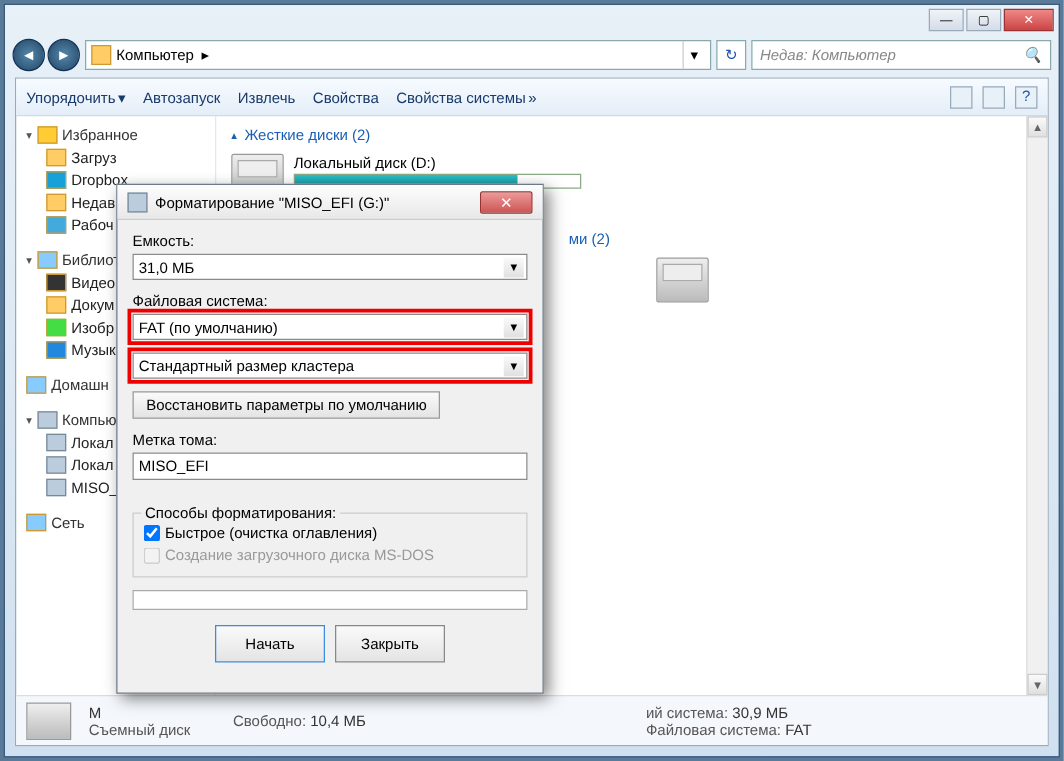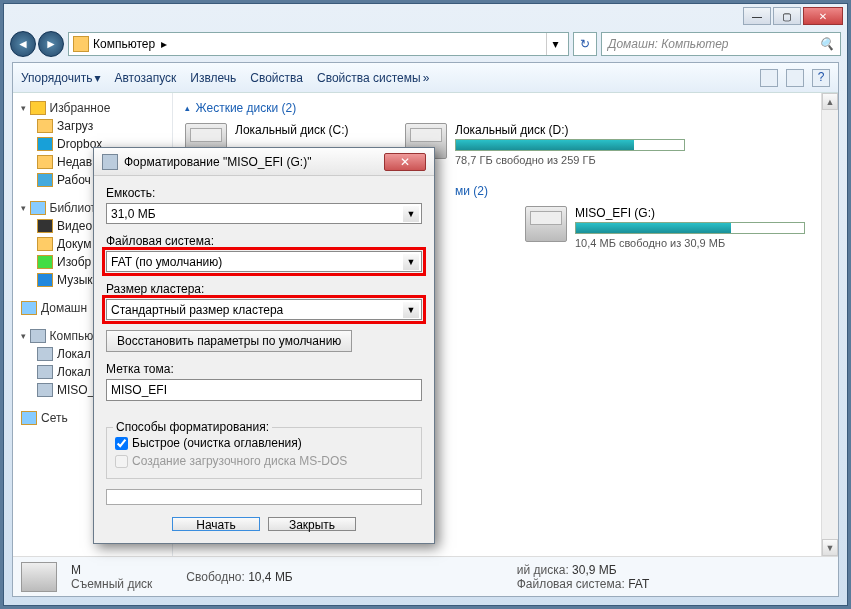--- a/index.html
+++ b/index.html
@@ -57,34 +57,34 @@
 .status-col { display:flex; flex-direction:column; font-size:11px; color:#555;}
 .status-col .v { color:#333;}
 .scrollbar-v { position:absolute; right:0; top:30px; bottom:40px; width:17px; background:#f0f0f0; border-left:1px solid #ddd;}
 .sb-btn { height:17px; background:linear-gradient(#fafafa,#e0e0e0); border:1px solid #ccc; display:flex;align-items:center;justify-content:center;font-size:9px;color:#666;}
 
 
 .dialog { position: absolute; left: 93px; top: 147px; width: 342px; background: #f0f0f0; border: 1px solid #6a7a8a; box-shadow: 4px 4px 12px rgba(0,0,0,0.5); z-index: 100;}
 .dlg-title { height: 28px; background: linear-gradient(#fdfdfd,#e8e8e8); border-bottom:1px solid #ccc; display:flex; align-items:center; padding:0 8px;}
 .dlg-title .icon { width:16px; height:16px; background:#bcd; border:1px solid #789; margin-right:6px;}
 .dlg-close { margin-left:auto; width:42px; height:18px; background:linear-gradient(#e99,#c55); border:1px solid #933; border-radius:2px; color:#fff; display:flex; align-items:center; justify-content:center;}
-.dlg-body { padding: 10px 12px 12px; }
+.dlg-body { padding: 10px 12px 24px; }
 .dlg-label { margin-bottom: 3px; }
 .dlg-combo { width: 100%; height: 21px; background:#fff; border:1px solid #8a8a8a; display:flex; align-items:center; padding:0 4px; margin-bottom:10px; position:relative;text-align:right;}
 .dlg-combo .dd { position:absolute; right:2px; width:16px; height:16px; display:flex;align-items:center;justify-content:center; background:linear-gradient(#fafafa,#e0e0e0);font-size:9px;}
 .dlg-input { width: 100%; height: 22px; background:#fff; border:1px solid #8a8a8a; padding:0 4px; margin-bottom:26px;}
 .dlg-btn-sm { padding: 3px 10px; background:linear-gradient(#fafafa,#e4e4e4); border:1px solid #999; margin-bottom:10px;}
 .dlg-group { border:1px solid #ccc; padding: 8px 8px 6px; margin-bottom:10px; position:relative;}
 .dlg-group-lbl { position:absolute; top:-8px; left:6px; background:#f0f0f0; padding:0 3px;}
 .dlg-chk { display:flex; align-items:center; gap:4px; margin-bottom:4px;}
 .dlg-chk input { width:13px; height:13px;}
 .dlg-chk.dis { color:#999;}
 .dlg-progress { height:16px; border:1px solid #aaa; background:#fff; margin-bottom:12px;}
 .dlg-btnrow { display:flex; justify-content:center; gap:8px;}
-.dlg-btn { width:88px; height:14px; background:linear-gradient(#fafafa,#e4e4e4); border:1px solid #888; }
+.dlg-btn { width:88px; height:30px; background:linear-gradient(#fafafa,#e4e4e4); border:1px solid #888; }
 
 .hl-red { outline: 3px solid #e00; outline-offset: 1px; }
 </style>
 </head>
 <body>
 
 <div class="outer-frame">
 
   <div class="titlebar">
     <div class="tb-btn">—</div>
@@ -98,21 +98,21 @@
       <div class="nav-circle">►</div>
     </div>
     <div class="addr-field">
       <div class="addr-icon"></div>
       <span class="addr-crumb">Компьютер</span>
       <span>▸</span>
       <div style="margin-left:auto" class="addr-drop">▾</div>
     </div>
     <div class="addr-refresh">↻</div>
     <div class="search-field">
-      <span>Домашн: Компьютер</span>
+      <span>Недав: Компьютер</span>
       <span style="margin-left:auto">🔍</span>
     </div>
   </div>
 
   <div class="content-wrap">
     <div class="toolbar">
       <div class="tb-item">
           <span>Упорядочить</span>
           <span> ▾</span>
         </div>
@@ -210,72 +210,59 @@
             </div>
         </div>
       </div>
 
       <div class="main-pane">
         <div class="section-hdr">
             <span class="tri">▴</span>
             <span>Жесткие диски (2)</span>
           </div>
         <div class="drives-row">
-          <div class="drive-card" style="width:180px">
-            <div class="drive-img"></div>
-            <div class="drive-info">
-                <div class="name">Локальный диск (C:)</div>
-              </div>
-          </div>
           <div class="drive-card">
             <div class="drive-img"></div>
             <div class="drive-info">
               <div class="name">Локальный диск (D:)</div>
               <div class="drive-bar">
                   <div class="fill" style="width:78%"></div>
                 </div>
               <div class="sub">78,7 ГБ свободно из 259 ГБ</div>
             </div>
           </div>
         </div>
         <div class="section-hdr" style="margin-left:270px">
             <span>ми (2)</span>
           </div>
         <div class="drives-row">
           <div style="width:300px"></div>
           <div class="drive-card">
             <div class="drive-img"></div>
-            <div class="drive-info">
-              <div class="name">MISO_EFI (G:)</div>
-              <div class="drive-bar">
-                  <div class="fill" style="width:68%"></div>
-                </div>
-              <div class="sub">10,4 МБ свободно из 30,9 МБ</div>
-            </div>
           </div>
         </div>
       </div>
     </div>
 
     <div class="scrollbar-v">
       <div class="sb-btn">▲</div>
       <div style="position:absolute;bottom:0;left:0;right:0" class="sb-btn">▼</div>
     </div>
 
     <div class="statusbar">
       <div class="status-icon"></div>
       <div class="status-col">
         <span class="v">M</span>
         <span>Съемный диск</span>
       </div>
       <div class="status-col" style="margin-left:20px">
         <span><span>Свободно:</span> <span class="v">10,4 МБ</span></span>
       </div>
       <div class="status-col" style="margin-left:210px">
-        <span><span>ий диска:</span> <span class="v">30,9 МБ</span></span>
+        <span><span>ий система:</span> <span class="v">30,9 МБ</span></span>
         <span><span>Файловая система:</span> <span class="v">FAT</span></span>
       </div>
     </div>
   </div>
 </div>
 
 <div class="dialog">
   <div class="dlg-title">
     <div class="icon"></div>
     <span>Форматирование "MISO_EFI (G:)"</span>
@@ -287,21 +274,20 @@
       <span>31,0 МБ</span>
       <div class="dd">▼</div>
     </div>
 
     <div class="dlg-label">Файловая система:</div>
     <div class="dlg-combo hl-red">
       <span>FAT (по умолчанию)</span>
       <div class="dd">▼</div>
     </div>
 
-    <div class="dlg-label">Размер кластера:</div>
     <div class="dlg-combo hl-red">
       <span>Стандартный размер кластера</span>
       <div class="dd">▼</div>
     </div>
 
     <button class="dlg-btn-sm">Восстановить параметры по умолчанию</button>
 
     <div class="dlg-label">Метка тома:</div>
     <input class="dlg-input" value="MISO_EFI" style="">
 

